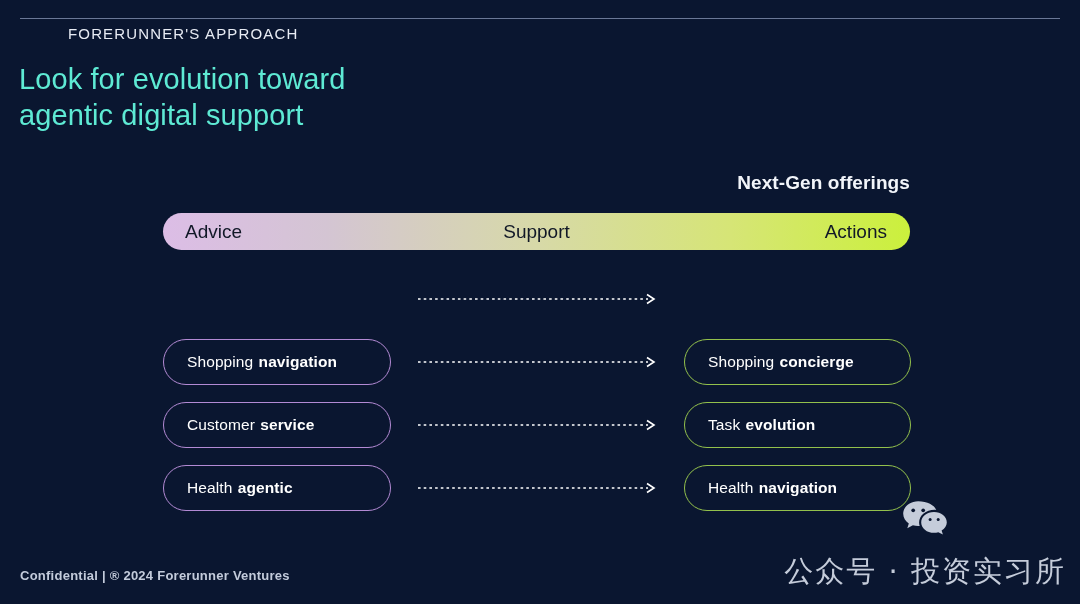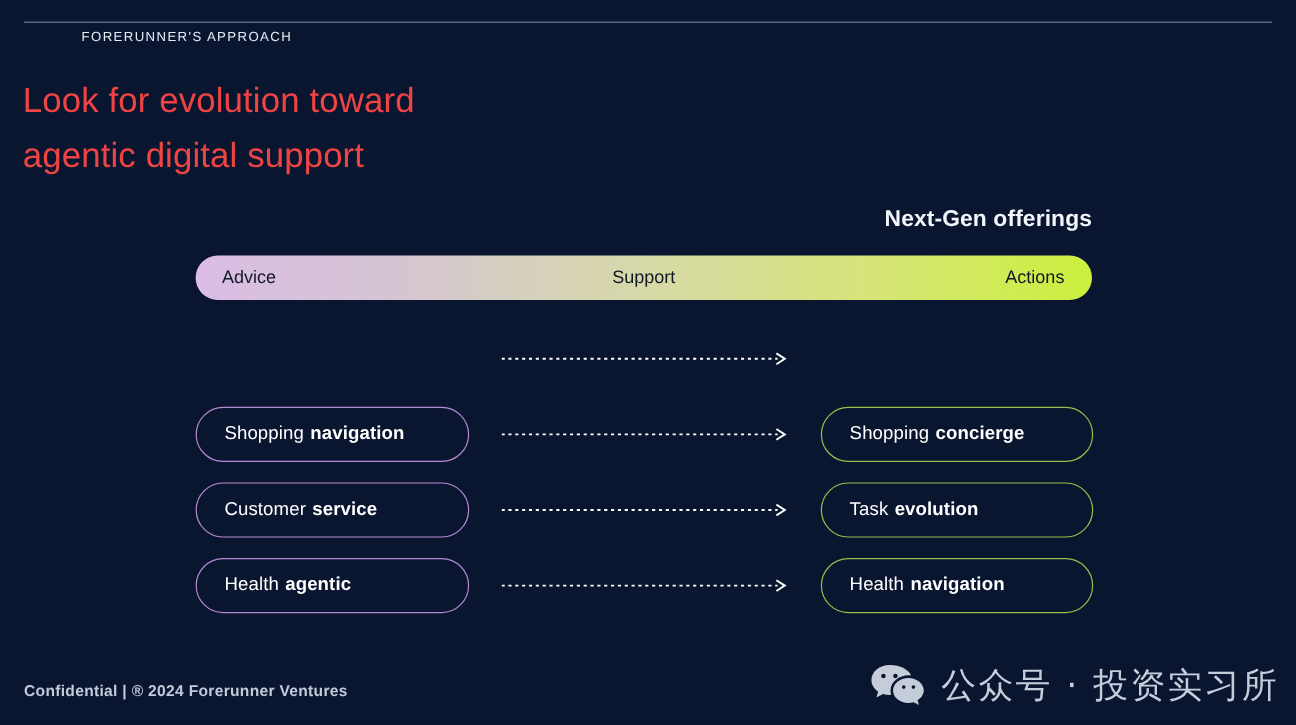--- a/index.html
+++ b/index.html
@@ -30,35 +30,35 @@
     top: 18px;
     width: 1040px;
     height: 1px;
     background: #7b88a8;
     opacity: 0.85;
   }
   .eyebrow {
     position: absolute;
     left: 20px;
     top: 25px;
-    font-size: 11px;
+    font-size: 15px;
     letter-spacing: 1.15px;
     color: #e8ecf4;
     font-weight: 400;
     text-transform: uppercase;
     white-space: nowrap;
     padding-left: 48px;
   }
   .title {
     position: absolute;
     left: 19px;
     top: 61px;
     font-size: 29px;
-    line-height: 46px;
-    color: #ef4444;
+    line-height: 36px;
+    color: #5eead4;
     font-weight: 400;
     letter-spacing: 0.1px;
     white-space: pre-line;
   }
 
   
   .nextgen-label {
     position: absolute;
     right: 170px;
     top: 172px;
@@ -81,21 +81,21 @@
         #dcbde6 0%,
         #d4c5d3 22%,
         #d7d9a8 50%,
         #d6e576 76%,
         #cbf03c 100%);
     display: flex;
     align-items: center;
   }
   .spectrum-label {
     position: absolute;
-    font-size: 15px;
+    font-size: 19px;
     color: #111827;
     font-weight: 400;
     white-space: nowrap;
   }
   .spectrum-label.left   { left: 22px; }
   .spectrum-label.center { left: 50%; transform: translateX(-50%); }
   .spectrum-label.right  { right: 23px; }
 
   
   .rows {
@@ -164,20 +164,21 @@
   }
 
   
   .watermark {
     position: absolute;
     right: 14px;
     bottom: 12px;
     display: flex;
     align-items: center;
     gap: 13px;
+    flex-direction: column;
   }
   .wechat-icon {
     width: 46px;
     height: 40px;
     display: block;
   }
   .watermark-text {
     font-size: 29px;
     color: #c5ccda;
     letter-spacing: 2px;

